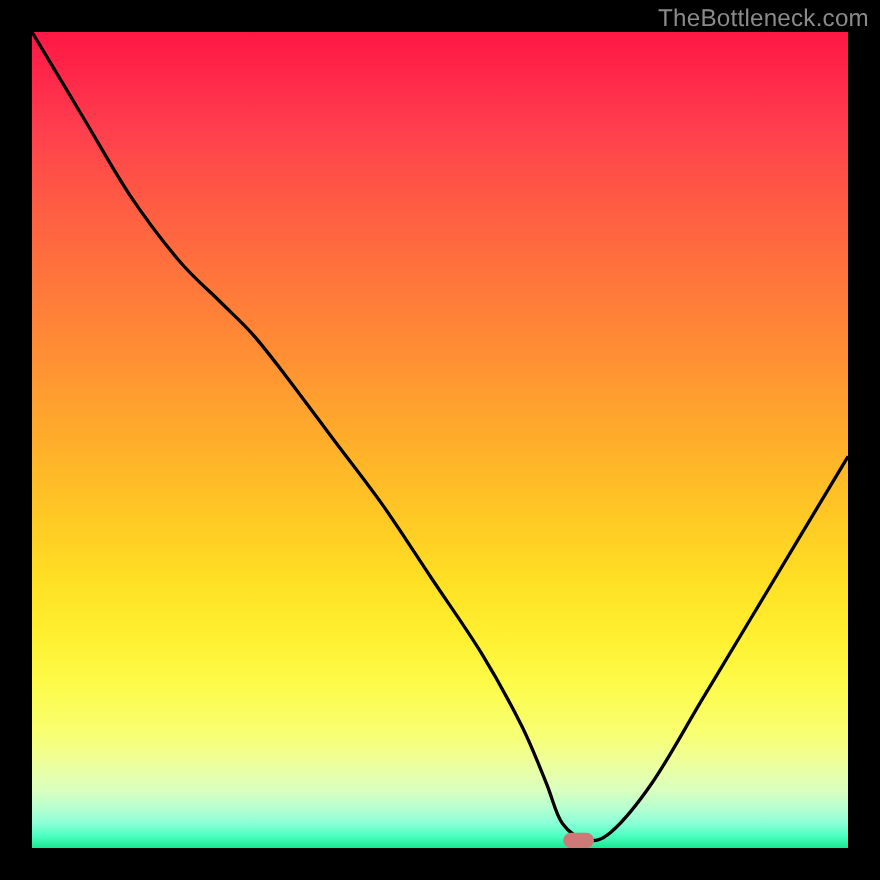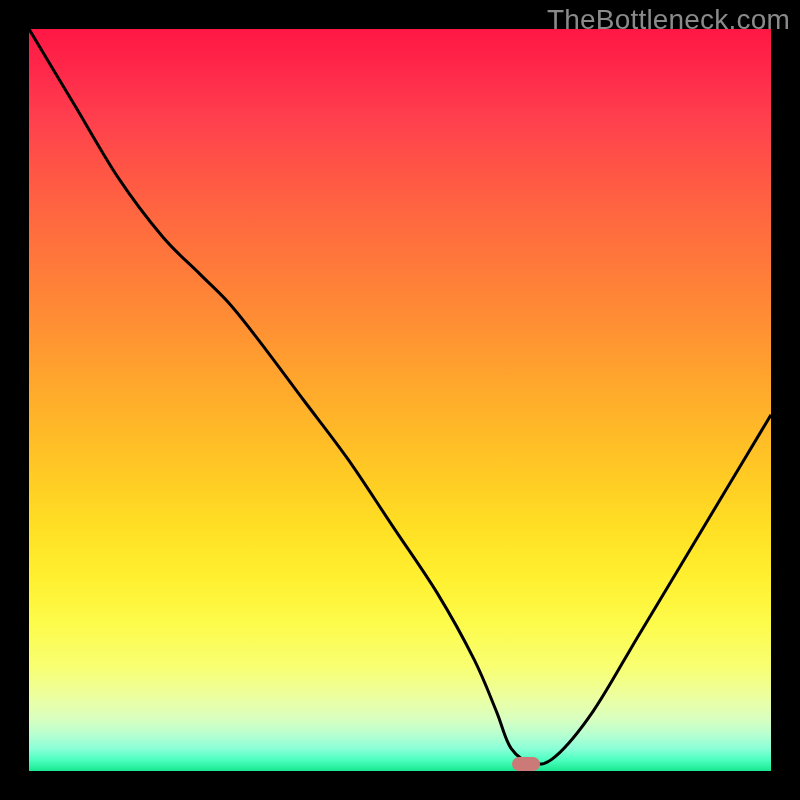--- a/index.html
+++ b/index.html
@@ -64,21 +64,21 @@
   .curve {
     position: absolute;
     left: 0; top: 0;
   }
   .watermark {
     position: absolute;
     top: 4px;
     right: 10px;
     color: #8a8a8a;
     font-family: Arial, Helvetica, sans-serif;
-    font-size: 28px;
+    font-size: 22px;
     font-weight: 400;
     letter-spacing: 0.2px;
   }
 </style>
 </head>
 <body>
 
 <div class="frame">
 
   <div class="plot-area">

